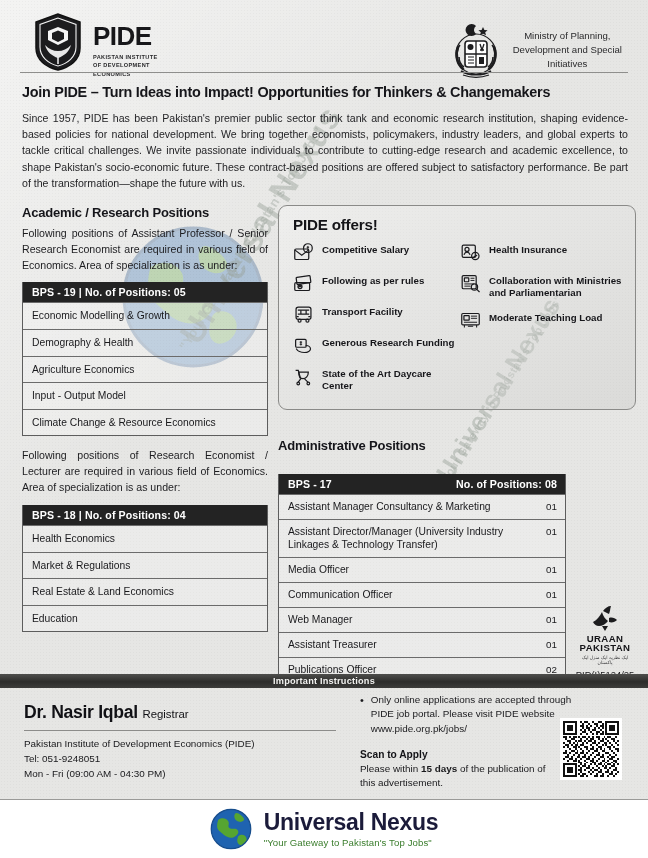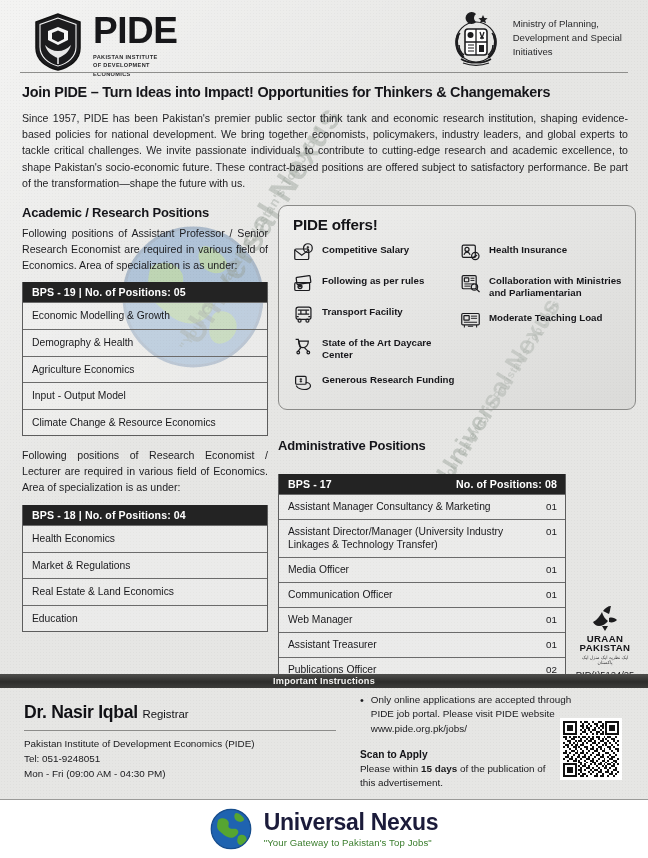--- a/index.html
+++ b/index.html
@@ -74,23 +74,23 @@
   #header{
     position:relative;
     z-index:4;
     height:72px;
     padding:6px 14px 0 14px;
     display:flex;
     align-items:flex-start;
   }
   .pide-block{ display:flex; align-items:flex-start; gap:9px; margin-left:18px; margin-top:6px;}
   .pide-shield{ width:52px; height:60px; flex:0 0 auto; }
-  .pide-word{ font-size:37px; font-weight:700; letter-spacing:-.5px; color:#17171a; line-height:1; margin-top:0;}
+  .pide-word{ font-size:26px; font-weight:700; letter-spacing:-.5px; color:#17171a; line-height:1; margin-top:11px;}
   .pide-sub{ font-size:5.6px; font-weight:700; color:#2a2a2c; line-height:1.5; letter-spacing:.35px; margin-top:4px; text-transform:uppercase;}
-  .min-block{ display:flex; align-items:flex-start; gap:10px; margin-left:auto; margin-right:12px; margin-top:5px;}
+  .min-block{ display:flex; align-items:flex-start; gap:10px; margin-left:auto; margin-right:12px; margin-top:17px;text-align:center;}
   .min-crest{ width:54px; height:58px; flex:0 0 auto;}
   .min-text{ font-size:9.6px; line-height:1.45; color:#2b2b2d; font-weight:400; padding-top:6px; max-width:120px;}
 
   .hdr-rule{
     position:absolute; left:20px; right:20px; top:72px;
     height:1px; background:#8e8e8c; z-index:4;
   }
 
   
   #intro{ position:relative; z-index:4; padding:12px 20px 0 22px; }
@@ -357,36 +357,36 @@
                     <path d="M9 7v4.5M15 7v4.5"></path>
                   <circle cx="7.5" cy="19" r="1.7"></circle>
                     <circle cx="16.5" cy="19" r="1.7"></circle>
                   <path d="M4 14.5h2.5M17.5 14.5H20"></path>
                 </svg>
                 <div class="lbl">Transport Facility</div>
               </div>
 
               <div class="offer">
                 <svg class="ico" viewBox="0 0 24 24" fill="none" stroke="#1b1b1e" stroke-width="1.4">
+                  <rect x="3" y="5" width="12" height="9" rx="1.2"></rect>
+                  <path d="M9 7v5M7.6 8.2h2.8M7.6 10.6h2.8" stroke-width="1.1"></path>
+                  <path d="M15 12c3 0 5 2 5 4s-3 4-7 4-8-2-9-4" stroke-linecap="round"></path>
+                </svg>
+                <div class="lbl">Generous Research Funding</div>
+              </div>
+
+              <div class="offer">
+                <svg class="ico" viewBox="0 0 24 24" fill="none" stroke="#1b1b1e" stroke-width="1.4">
                   <path d="M3 5h3l2.5 9"></path>
                     <path d="M6.5 7h11c0 4.5-2.8 7.5-6 7.5S6.5 11.5 6.5 7z"></path>
                   <path d="M13 14.5l4 4M9 14.5l-3 4"></path>
                   <circle cx="6" cy="20" r="1.5"></circle>
                     <circle cx="17.5" cy="20" r="1.5"></circle>
                 </svg>
                 <div class="lbl">State of the Art Daycare Center</div>
-              </div>
-
-              <div class="offer">
-                <svg class="ico" viewBox="0 0 24 24" fill="none" stroke="#1b1b1e" stroke-width="1.4">
-                  <rect x="3" y="5" width="12" height="9" rx="1.2"></rect>
-                  <path d="M9 7v5M7.6 8.2h2.8M7.6 10.6h2.8" stroke-width="1.1"></path>
-                  <path d="M15 12c3 0 5 2 5 4s-3 4-7 4-8-2-9-4" stroke-linecap="round"></path>
-                </svg>
-                <div class="lbl">Generous Research Funding</div>
               </div>
             </div>
 
             <div class="offers-col">
 
               <div class="offer">
                 <svg class="ico" viewBox="0 0 24 24" fill="none" stroke="#1b1b1e" stroke-width="1.4">
                   <rect x="2.5" y="3.5" width="15" height="14" rx="1.6"></rect>
                   <circle cx="8" cy="8.5" r="2.3"></circle>
                     <path d="M4.5 14.5c.8-2 2-3 3.5-3s2.7 1 3.5 3"></path>

